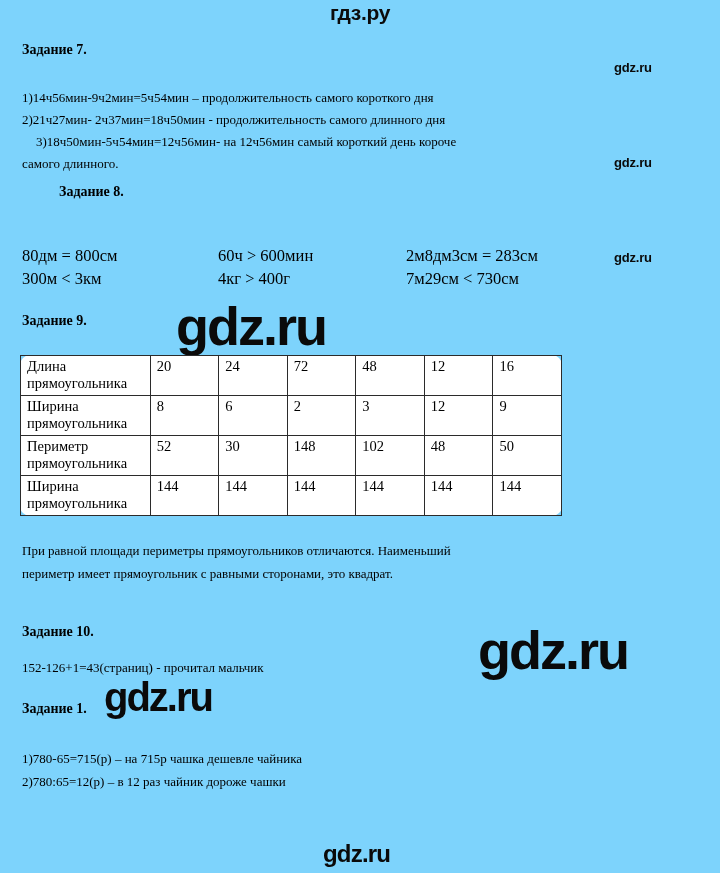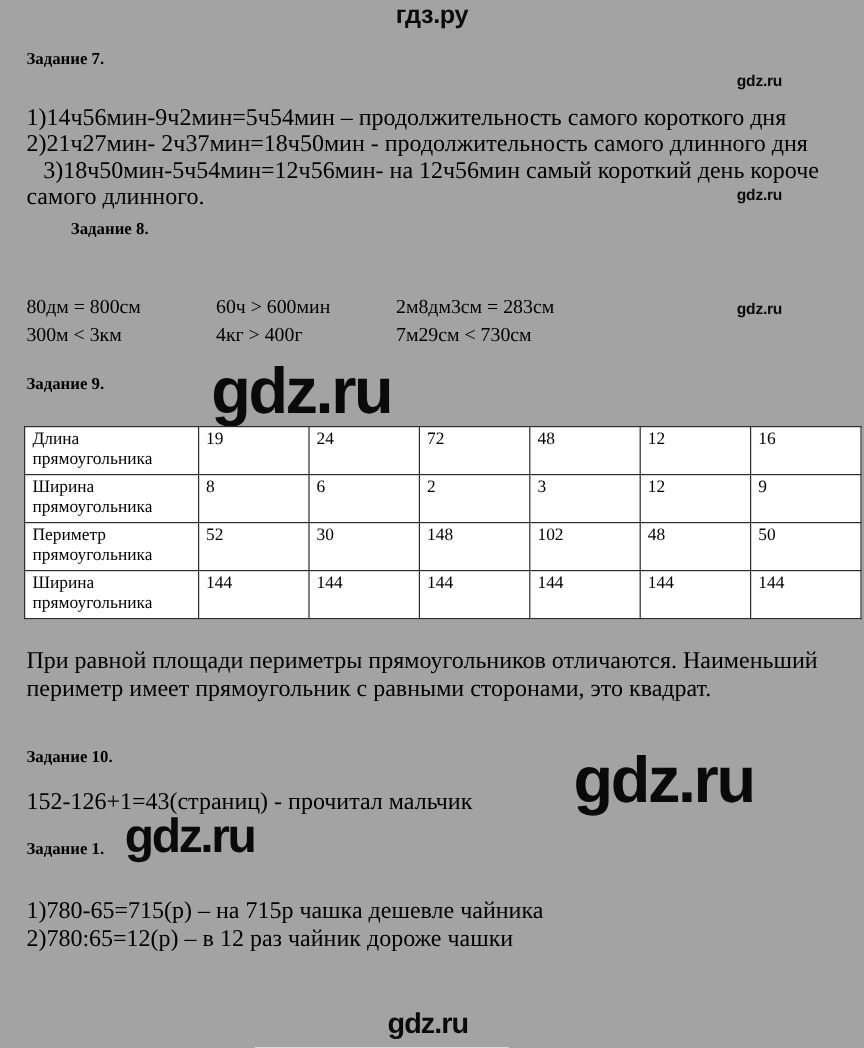--- a/index.html
+++ b/index.html
@@ -10,21 +10,21 @@
   }
   body {
     font-family: "Liberation Serif", "DejaVu Serif", serif;
     color: #000000;
   }
   #page {
     position: relative;
     width: 720px;
     height: 873px;
     overflow: hidden;
-    background: #a3a3a3;
+    background: #7dd3fc;
   }
 
   
   .site-logo {
     position: absolute;
     top: 0px;
     left: 0;
     width: 720px;
     text-align: center;
     font-family: "Liberation Sans", "DejaVu Sans", sans-serif;
@@ -54,49 +54,50 @@
     font-weight: bold;
     font-size: 14px;
     white-space: nowrap;
     letter-spacing: 0px;
   }
 
   
   .body-text {
     position: absolute;
     font-family: "Liberation Serif", "DejaVu Serif", serif;
-    font-size: 20px;
+    font-size: 13px;
     line-height: 22.5px;
     white-space: nowrap;
   }
 
   
   .cmp-grid {
     position: absolute;
     font-family: "Liberation Serif", "DejaVu Serif", serif;
     font-size: 16.5px;
     line-height: 23px;
   }
-  .cmp-row { display: flex; }
+  .cmp-row { display: flex; gap: 38px; }
   .cmp-cell { white-space: nowrap; }
   .cmp-c0 { width: 158px; }
   .cmp-c1 { width: 150px; }
   .cmp-c2 { width: 220px; }
 
   
   .rect-table {
     position: absolute;
     left: 20px;
     top: 355px;
-    width: 698px;
+    width: 542px;
     border-collapse: collapse;
     font-family: "Liberation Serif", "DejaVu Serif", serif;
     font-size: 14.5px;
     line-height: 17px;
     background: #fff;
+    border-radius: 10px;
   }
   .rect-table td {
     border: 1px solid #2b2b2b;
     vertical-align: top;
     padding: 2px 5px 3px 6px;
     height: 40px;
   }
   .rect-table td.label {
     width: 140px;
   }
@@ -145,21 +146,21 @@
 
   <div class="wm wm-lg" style="left:176px; top:295px;">gdz.ru</div>
 
   <table class="rect-table">
     <tbody>
       <tr>
         <td class="label">
           <span class="lbl-l1">Длина</span>
           <span class="lbl-l2">прямоугольника</span>
         </td>
-        <td class="val">19</td>
+        <td class="val">20</td>
         <td class="val">24</td>
         <td class="val">72</td>
         <td class="val">48</td>
         <td class="val">12</td>
         <td class="val">16</td>
       </tr>
       <tr>
         <td class="label">
           <span class="lbl-l1">Ширина</span>
           <span class="lbl-l2">прямоугольника</span>

